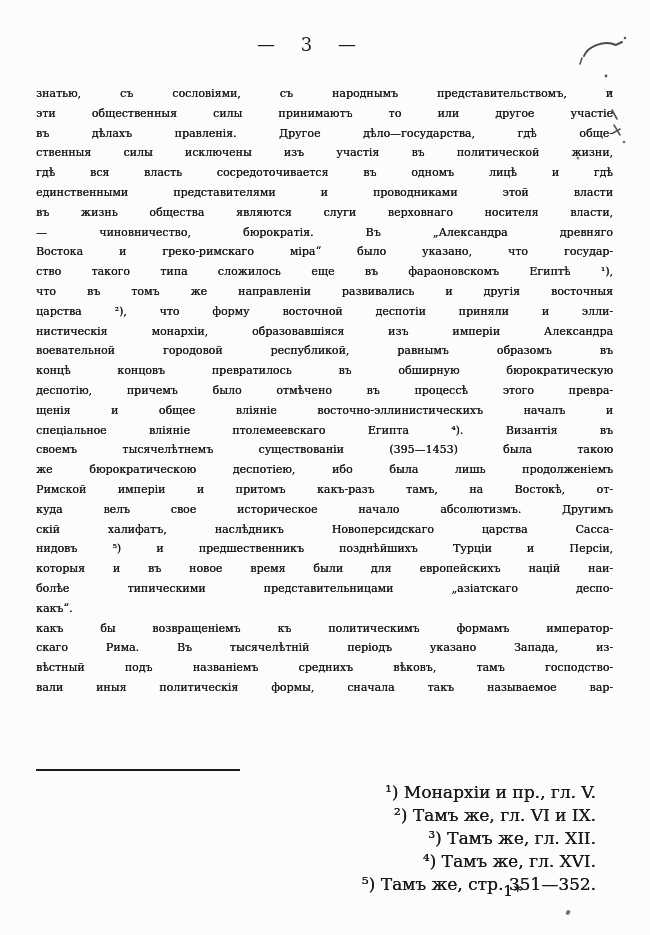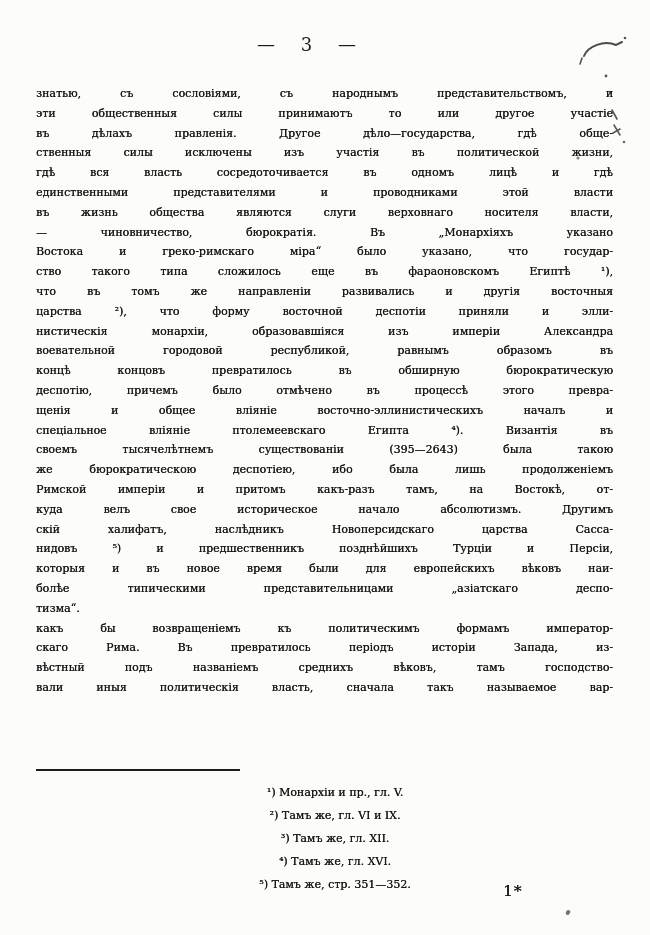--- a/index.html
+++ b/index.html
@@ -58,25 +58,25 @@
   }
   .footnotes {
     position: absolute;
     left: 36px;
     top: 781px;
     width: 560px;
     padding-left: 38px;
     box-sizing: border-box;
   }
   .fn-line {
-    font-size: 11px;
+    font-size: 17px;
     line-height: 23px;
     height: 23px;
     overflow: hidden;
-    text-align: center;
+    text-align: right;
     text-shadow: 0.25px 0 0 #1a1a1a;
   }
   .signature {
     position: absolute;
     left: 503px;
     top: 882px;
     font-size: 15.5px;
     letter-spacing: 1px;
     text-shadow: 0.25px 0 0 #1a1a1a;
   }
@@ -120,44 +120,44 @@
   </svg>
 
   <div class="text-block" id="text-block">
       <div class="line">знатью, съ сословіями, съ народнымъ представительствомъ, и</div>
       <div class="line">эти общественныя силы принимаютъ то или другое участіе</div>
       <div class="line">въ дѣлахъ правленія. Другое дѣло—государства, гдѣ обще-</div>
       <div class="line">ственныя силы исключены изъ участія въ политической жизни,</div>
       <div class="line">гдѣ вся власть сосредоточивается въ одномъ лицѣ и гдѣ</div>
       <div class="line">единственными представителями и проводниками этой власти</div>
       <div class="line">въ жизнь общества являются слуги верховнаго носителя власти,</div>
-      <div class="line">— чиновничество, бюрократія. Въ „Монархіяхъ указано</div>
+      <div class="line">— чиновничество, бюрократія. Въ „Александра древняго</div>
       <div class="line">Востока и греко-римскаго міра“ было указано, что государ-</div>
       <div class="line">ство такого типа сложилось еще въ фараоновскомъ Египтѣ ¹),</div>
       <div class="line">что въ томъ же направленіи развивались и другія восточныя</div>
       <div class="line">царства ²), что форму восточной деспотіи приняли и элли-</div>
       <div class="line">нистическія монархіи, образовавшіяся изъ имперіи Александра</div>
       <div class="line">воевательной городовой республикой, равнымъ образомъ въ</div>
       <div class="line">концѣ концовъ превратилось въ обширную бюрократическую</div>
       <div class="line">деспотію, причемъ было отмѣчено въ процессѣ этого превра-</div>
       <div class="line">щенія и общее вліяніе восточно-эллинистическихъ началъ и</div>
       <div class="line">спеціальное вліяніе птолемеевскаго Египта ⁴). Византія въ</div>
-      <div class="line">своемъ тысячелѣтнемъ существованіи (395—2643) была такою</div>
+      <div class="line">своемъ тысячелѣтнемъ существованіи (395—1453) была такою</div>
       <div class="line">же бюрократическою деспотіею, ибо была лишь продолженіемъ</div>
       <div class="line">Римской имперіи и притомъ какъ-разъ тамъ, на Востокѣ, от-</div>
       <div class="line">куда велъ свое историческое начало абсолютизмъ. Другимъ</div>
       <div class="line">скій халифатъ, наслѣдникъ Новоперсидскаго царства Сасса-</div>
       <div class="line">нидовъ ⁵) и предшественникъ позднѣйшихъ Турціи и Персіи,</div>
-      <div class="line">которыя и въ новое время были для европейскихъ вѣковъ наи-</div>
+      <div class="line">которыя и въ новое время были для европейскихъ націй наи-</div>
       <div class="line">болѣе типическими представительницами „азіатскаго деспо-</div>
-      <div class="line no-stretch">тизма“.</div>
+      <div class="line no-stretch">какъ“.</div>
       <div class="line">какъ бы возвращеніемъ къ политическимъ формамъ император-</div>
-      <div class="line">скаго Рима. Въ превратилось періодъ исторіи Запада, из-</div>
+      <div class="line">скаго Рима. Въ тысячелѣтній періодъ указано Запада, из-</div>
       <div class="line">вѣстный подъ названіемъ среднихъ вѣковъ, тамъ господство-</div>
-      <div class="line">вали иныя политическія власть, сначала такъ называемое вар-</div>
+      <div class="line">вали иныя политическія формы, сначала такъ называемое вар-</div>
     </div>
 
   <div class="fn-rule"></div>
 
   <div class="footnotes" id="footnotes">
       <div class="fn-line">¹) Монархіи и пр., гл. V.</div>
       <div class="fn-line">²) Тамъ же, гл. VI и IX.</div>
       <div class="fn-line">³) Тамъ же, гл. XII.</div>
       <div class="fn-line">⁴) Тамъ же, гл. XVI.</div>
       <div class="fn-line">⁵) Тамъ же, стр. 351—352.</div>

